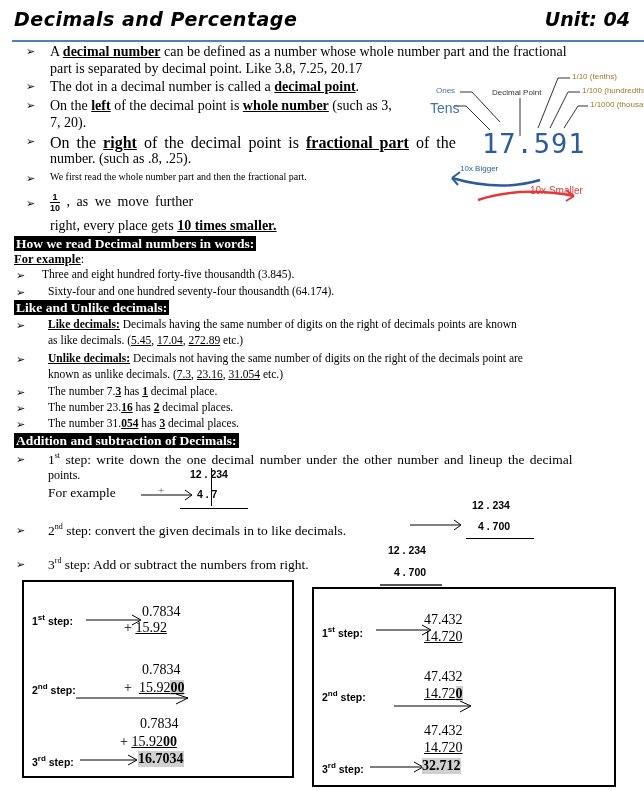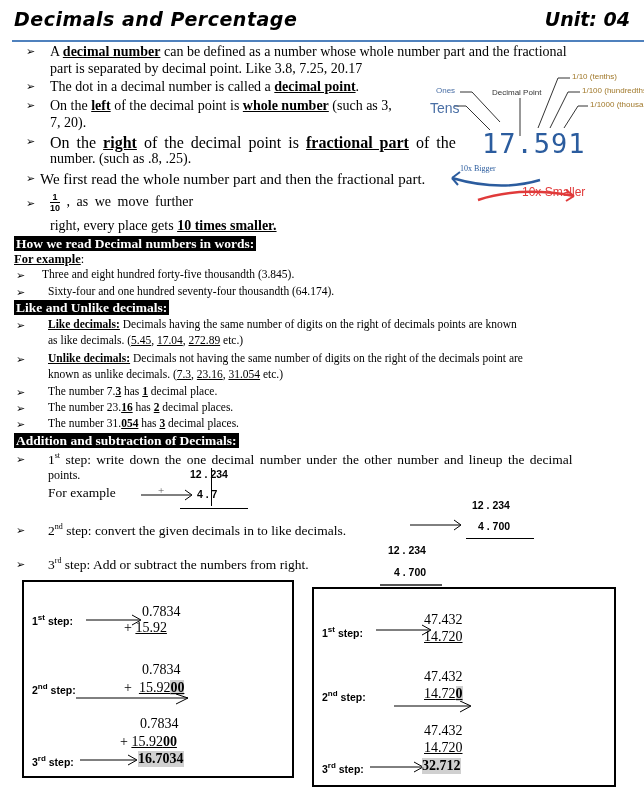--- a/index.html
+++ b/index.html
@@ -51,21 +51,21 @@
   </div>
   <div class="line" style="left:50px;top:115px;font-size:14px">7, 20).</div>
 
   <span class="bul" style="left:26px;top:135px">➢</span>
   <div class="line" style="left:50px;top:134px;font-size:16px;word-spacing:3px">
     <span>On the </span><span class="b u">right</span><span> of the decimal point is </span><span class="b u">fractional part</span><span> of the</span>
   </div>
   <div class="line" style="left:50px;top:151px;font-size:14px">number. (such as .8, .25).</div>
 
   <span class="bul" style="left:26px;top:172px">➢</span>
-  <div class="line" style="left:40px;top:171px;font-size:15px">We first read the whole number part and then the fractional part.</div>
+  <div class="line" style="left:50px;top:171px;font-size:10px">We first read the whole number part and then the fractional part.</div>
 
   <span class="bul" style="left:26px;top:197px">➢</span>
   <div class="line" style="left:50px;top:192px;font-size:14px;word-spacing:3px">
     <span class="frac"><span class="num">1</span><span>10</span></span><span> , as we move further</span>
   </div>
   <div class="line" style="left:50px;top:218px;font-size:14px">
     <span>right, every place gets </span><span class="b u">10 times smaller.</span>
   </div>
 </div>
 
@@ -84,22 +84,22 @@
     <path d="M48 132 Q90 118 144 128" stroke="#e03a3a" stroke-width="2.5" fill="none"></path>
     <path d="M144 128 L136 122 M144 128 L136 133" stroke="#e03a3a" stroke-width="2" fill="none"></path>
   </svg>
   <span class="line" style="left:6px;top:18px;font-family:'Liberation Sans',sans-serif;font-size:8px;color:#4a6fa5">Ones</span>
   <span class="line" style="left:0px;top:32px;font-family:'Liberation Sans',sans-serif;font-size:14px;color:#4a6fa5">Tens</span>
   <span class="line" style="left:62px;top:20px;font-family:'Liberation Sans',sans-serif;font-size:8px;color:#333">Decimal Point</span>
   <span class="line" style="left:142px;top:4px;font-family:'Liberation Sans',sans-serif;font-size:8px;color:#a0782a">1/10 (tenths)</span>
   <span class="line" style="left:152px;top:18px;font-family:'Liberation Sans',sans-serif;font-size:8px;color:#a0782a">1/100 (hundredths)</span>
   <span class="line" style="left:160px;top:32px;font-family:'Liberation Sans',sans-serif;font-size:8px;color:#a0782a">1/1000 (thousandths</span>
   <span class="line" style="left:52px;top:60px;font-family:'DejaVu Sans Mono',monospace;font-size:27px;color:#2b5c9e;letter-spacing:1px">17.591</span>
-  <span class="line" style="left:30px;top:96px;font-family:Liberation Serif, serif;font-size:8px;color:#2b5c9e">10x Bigger</span>
-  <span class="line" style="left:92px;top:117px;font-family:'Liberation Sans',sans-serif;font-size:12px;color:#e03a3a">10x Smaller</span>
+  <span class="line" style="left:30px;top:96px;font-family:Liberation Sans, sans-serif;font-size:8px;color:#2b5c9e">10x Bigger</span>
+  <span class="line" style="left:100px;top:117px;font-family:'Liberation Sans',sans-serif;font-size:10px;color:#e03a3a">10x Smaller</span>
 </div>
 
 <div class="hdr" style="top:236px">How we read Decimal numbers in words:</div>
 <div class="line b" style="left:14px;top:252px;font-size:12.5px">
   <span class="u">For example</span><span style="font-weight:normal">:</span>
 </div>
 <span class="bul" style="left:16px;top:269px">➢</span>
 <div class="line small" style="left:42px;top:268px">Three and eight hundred forty-five thousandth (3.845).</div>
 <span class="bul" style="left:16px;top:286px">➢</span>
 <div class="line small" style="left:48px;top:285px">Sixty-four and one hundred seventy-four thousandth (64.174).</div>

